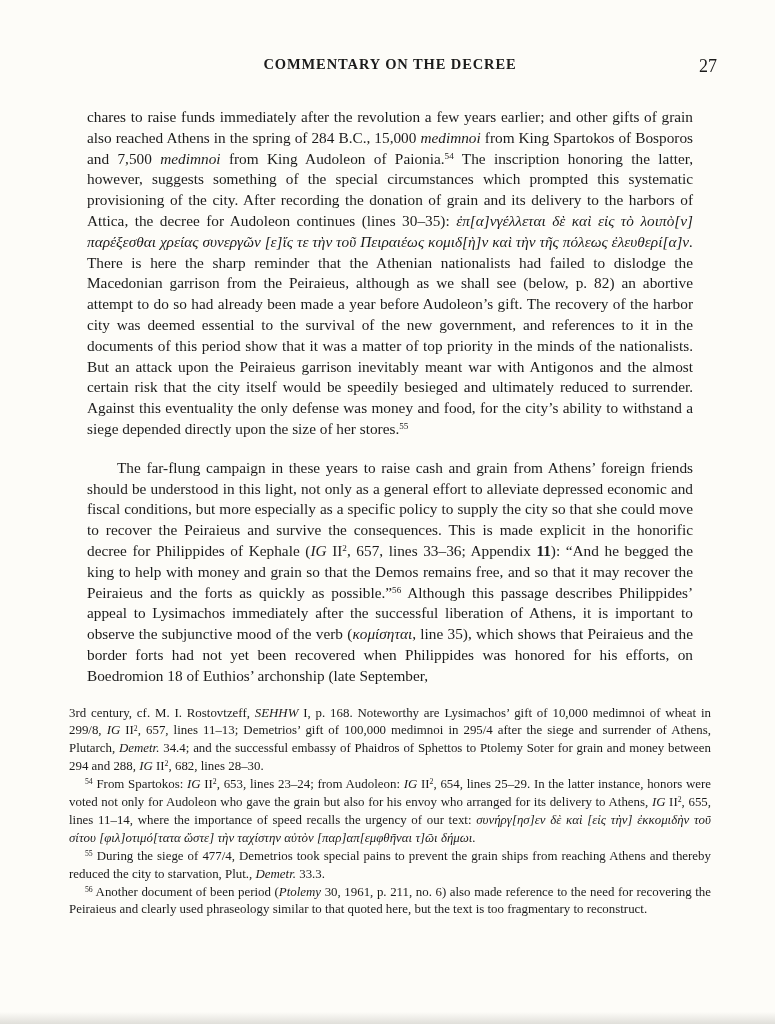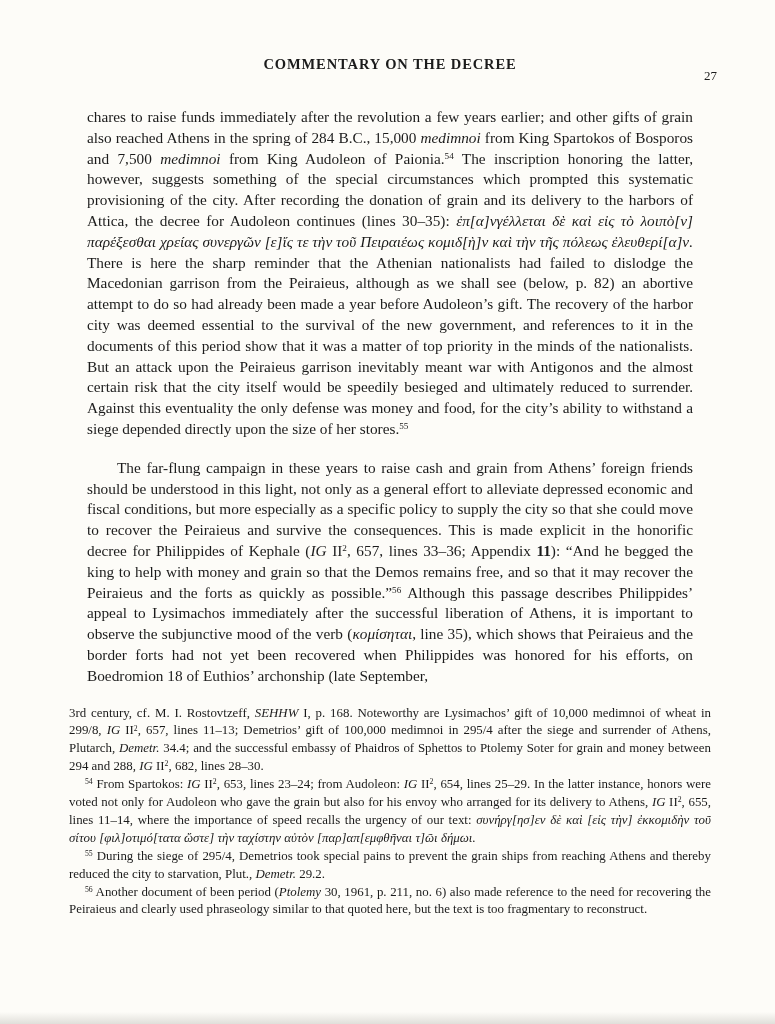--- a/index.html
+++ b/index.html
@@ -25,22 +25,22 @@
   }
   .title {
     text-align: center;
     font-size: 14.5px;
     font-weight: bold;
     letter-spacing: 0.9px;
   }
   .pageno {
     position: absolute;
     right: -6px;
-    top: 12px;
-    font-size: 13px;
+    top: 0;
+    font-size: 18px;
   }
   .body-text {
     font-size: 15.3px;
     line-height: 20.8px;
     text-align: justify;
   }
   .body-text p { margin: 18px; }
   .body-text p.indent { text-indent: 30px; }
   .footnotes {
     margin-top: 2px;
@@ -78,19 +78,19 @@
   </div>
 
   <div class="body-text">
     <p><span>chares to raise funds immediately after the revolution a few years earlier; and other gifts of grain also reached Athens in the spring of 284 B.C., 15,000 </span><span class="i">medimnoi</span><span> from King Spartokos of Bosporos and 7,500 </span><span class="i">medimnoi</span><span> from King Audoleon of Paionia.</span><span class="sup">54</span><span> The inscription honoring the latter, however, suggests something of the special circumstances which prompted this systematic provisioning of the city. After recording the donation of grain and its delivery to the harbors of Attica, the decree for Audoleon continues (lines 30–35): </span><span class="i">ἐπ[α]νγέλλεται δὲ καὶ εἰς τὸ λοιπὸ[ν] παρέξεσθαι χρείας συνεργῶν [ε]ἴς τε τὴν τοῦ Πειραιέως κομιδ[ὴ]ν καὶ τὴν τῆς πόλεως ἐλευθερί[α]ν.</span><span> There is here the sharp reminder that the Athenian nationalists had failed to dislodge the Macedonian garrison from the Peiraieus, although as we shall see (below, p. 82) an abortive attempt to do so had already been made a year before Audoleon’s gift. The recovery of the harbor city was deemed essential to the survival of the new government, and references to it in the documents of this period show that it was a matter of top priority in the minds of the nationalists. But an attack upon the Peiraieus garrison inevitably meant war with Antigonos and the almost certain risk that the city itself would be speedily besieged and ultimately reduced to surrender. Against this eventuality the only defense was money and food, for the city’s ability to withstand a siege depended directly upon the size of her stores.</span><span class="sup">55</span></p>
     <p class="indent"><span>The far-flung campaign in these years to raise cash and grain from Athens’ foreign friends should be understood in this light, not only as a general effort to alleviate depressed economic and fiscal conditions, but more especially as a specific policy to supply the city so that she could move to recover the Peiraieus and survive the consequences. This is made explicit in the honorific decree for Philippides of Kephale (</span><span class="i">IG</span><span> II</span><span class="sup">2</span><span>, 657, lines 33–36; Appendix </span><span class="b">11</span><span>): “And he begged the king to help with money and grain so that the Demos remains free, and so that it may recover the Peiraieus and the forts as quickly as possible.”</span><span class="sup">56</span><span> Although this passage describes Philippides’ appeal to Lysimachos immediately after the successful liberation of Athens, it is important to observe the subjunctive mood of the verb (</span><span class="i">κομίσηται</span><span>, line 35), which shows that Peiraieus and the border forts had not yet been recovered when Philippides was honored for his efforts, on Boedromion 18 of Euthios’ archonship (late September,</span></p>
   </div>
 
   <div class="footnotes">
     <p><span>3rd century, cf. M. I. Rostovtzeff, </span><span class="i">SEHHW</span><span> I, p. 168. Noteworthy are Lysimachos’ gift of 10,000 medimnoi of wheat in 299/8, </span><span class="i">IG</span><span> II</span><span class="sup">2</span><span>, 657, lines 11–13; Demetrios’ gift of 100,000 medimnoi in 295/4 after the siege and surrender of Athens, Plutarch, </span><span class="i">Demetr.</span><span> 34.4; and the successful embassy of Phaidros of Sphettos to Ptolemy Soter for grain and money between 294 and 288, </span><span class="i">IG</span><span> II</span><span class="sup">2</span><span>, 682, lines 28–30.</span></p>
     <p class="fnindent"><span class="sup">54</span><span> From Spartokos: </span><span class="i">IG</span><span> II</span><span class="sup">2</span><span>, 653, lines 23–24; from Audoleon: </span><span class="i">IG</span><span> II</span><span class="sup">2</span><span>, 654, lines 25–29. In the latter instance, honors were voted not only for Audoleon who gave the grain but also for his envoy who arranged for its delivery to Athens, </span><span class="i">IG</span><span> II</span><span class="sup">2</span><span>, 655, lines 11–14, where the importance of speed recalls the urgency of our text: </span><span class="i">συνήργ[ησ]εν δὲ καὶ [εἰς τὴν] ἐκκομιδὴν τοῦ σίτου [φιλ]οτιμό[τατα ὥστε] τὴν ταχίστην αὐτὸν [παρ]απ[εμφθῆναι τ]ῶι δήμωι.</span></p>
-    <p class="fnindent"><span class="sup">55</span><span> During the siege of 295/4, Demetrios took special pains to prevent the grain ships from reaching Athens and thereby reduced the city to starvation, Plut., </span><span class="i">Demetr.</span><span> 29.2.</span></p>
+    <p class="fnindent"><span class="sup">55</span><span> During the siege of 477/4, Demetrios took special pains to prevent the grain ships from reaching Athens and thereby reduced the city to starvation, Plut., </span><span class="i">Demetr.</span><span> 33.3.</span></p>
     <p class="fnindent"><span class="sup">56</span><span> Another document of been period (</span><span class="i">Ptolemy</span><span> 30, 1961, p. 211, no. 6) also made reference to the need for recovering the Peiraieus and clearly used phraseology similar to that quoted here, but the text is too fragmentary to reconstruct.</span></p>
   </div>
 
 </div>
 
 <div class="scan-edge"></div>
 
 </body></html>

